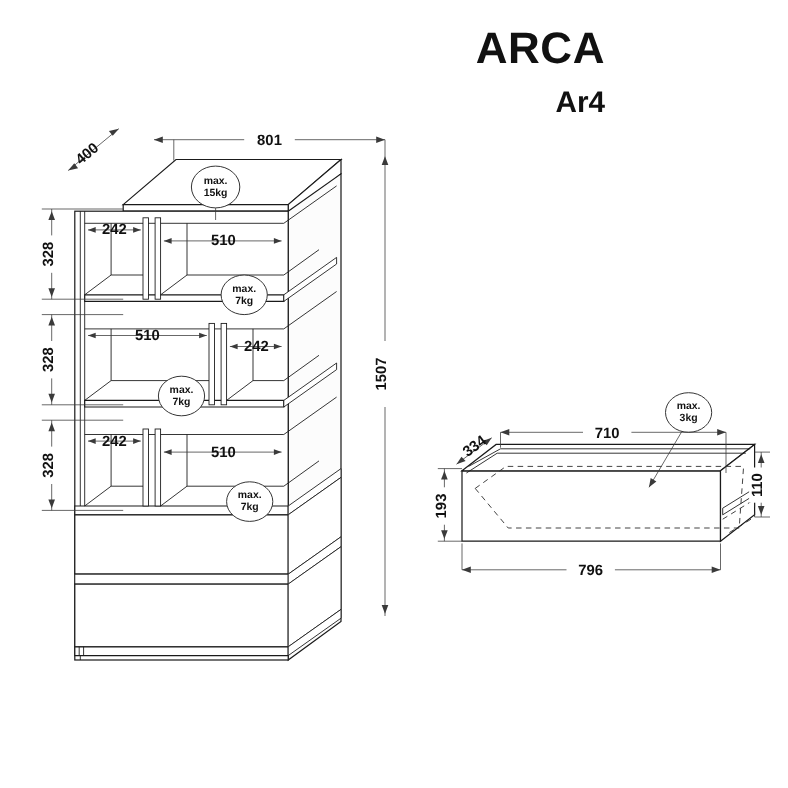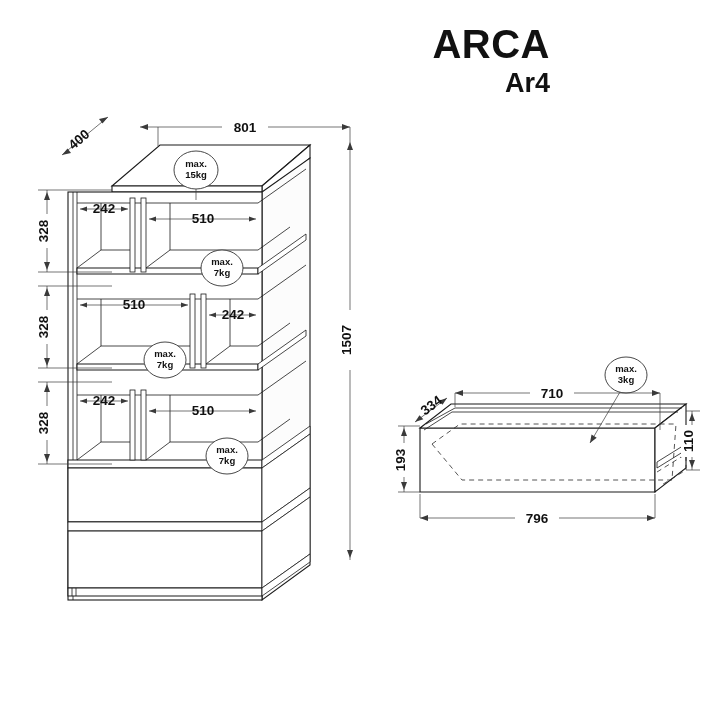--- a/index.html
+++ b/index.html
@@ -7,21 +7,21 @@
     width:716px;height:716px;background:#ffffff;
     font-family:"Liberation Sans", sans-serif;
     position:relative;overflow:hidden;
   }
   #sheet{position:absolute;left:0;top:0;width:572px;height:716px;}
   .brand{
     position:absolute;right:22px;top:24px;text-align:right;
     font-weight:bold;color:#111;line-height:1.0;
   }
   .brand .b1{font-size:40px;letter-spacing:0.5px;display:block;}
-  .brand .b2{font-size:27px;display:block;margin-top:6px;}
+  .brand .b2{font-size:27px;display:block;margin-top:16px;}
   svg{display:block;}
   .ln{stroke:#1a1a1a;fill:none;}
   .w08{stroke-width:0.8;}
   .w11{stroke-width:1.1;}
   .dim{stroke:#3a3a3a;stroke-width:0.7;fill:none;}
   .dash{stroke:#2a2a2a;stroke-width:0.8;fill:none;stroke-dasharray:5 4;}
   .fillw{fill:#ffffff;}
   .filll{fill:#fcfcfc;}
   .txt{font-family:"Liberation Sans", sans-serif;font-weight:bold;fill:#111;}
   .dimtxt{font-size:13.5px;}

